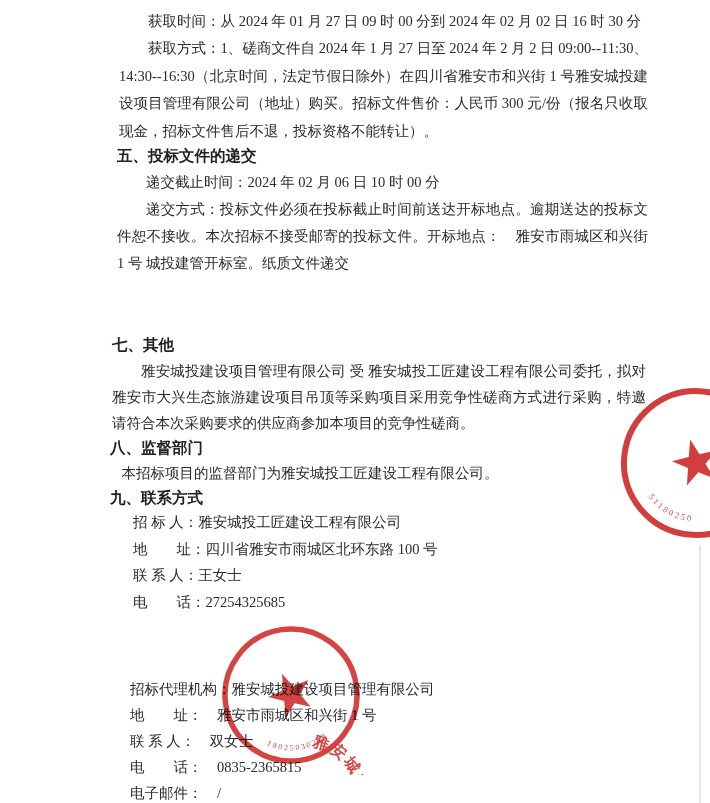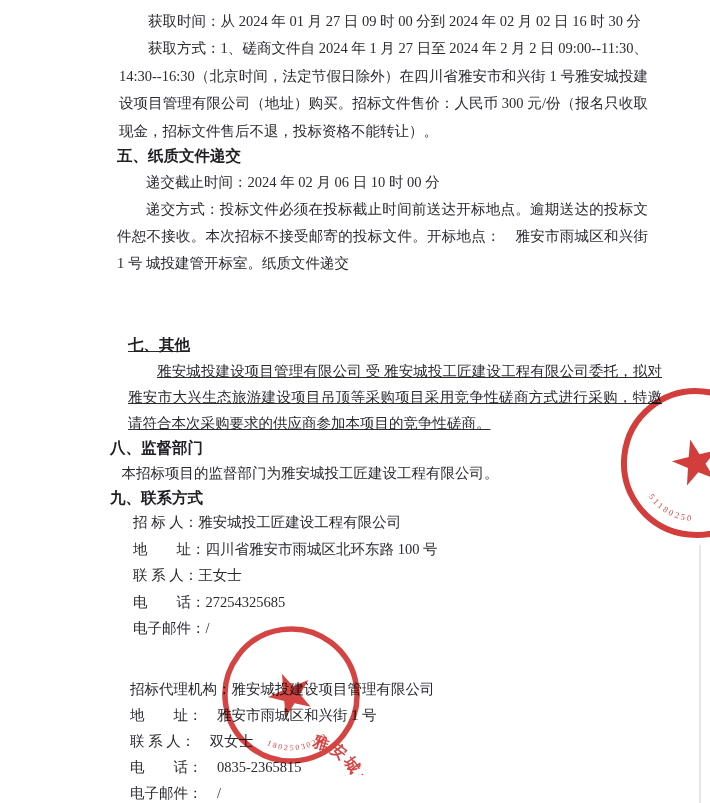--- a/index.html
+++ b/index.html
@@ -14,41 +14,41 @@
   }
   .blk{position:absolute;font-size:14.5px;}
   .blk p{margin:0;text-align:justify;}
   .blk h2{margin:0;font-size:15.5px;font-weight:bold;color:#1f1f24;text-align:left;}
   .ind{text-indent:2em;}
   .ind-sm{text-indent:0.8em;}
   .contact p{text-align:left;}
   .b1{top:8px;left:119px;width:529px;line-height:27.4px;}
   .b2{top:142px;left:117px;width:531px;line-height:27px;}
   .b3{top:262px;left:115px;width:532px;line-height:25.5px;}
-  .b4{top:332px;left:128px;width:534px;line-height:26px;text-decoration:underline;}
+  .b4{top:332px;left:112px;width:534px;line-height:26px;}
   .b5{top:436px;left:110px;width:536px;line-height:24.8px;}
   .b6{top:509px;left:133px;width:480px;line-height:26.6px;}
   .b7{top:676px;left:130px;width:480px;line-height:26px;}
   .stamp{position:absolute;mix-blend-mode:multiply;pointer-events:none;}
   .stamp-right{left:606px;top:373px;opacity:0.93;}
   .stamp-bottom{left:211px;top:615px;opacity:0.9;}
   .scan-line{position:absolute;left:699px;top:545px;width:2px;height:258px;background:#d8d8d6;opacity:0.65;}
 </style>
 </head>
 <body>
 
 <div class="page">
 
   <div class="blk b1">
     <p class="ind">获取时间：从 2024 年 01 月 27 日 09 时 00 分到 2024 年 02 月 02 日 16 时 30 分</p>
     <p class="ind">获取方式：1、磋商文件自 2024 年 1 月 27 日至 2024 年 2 月 2 日 09:00--11:30、14:30--16:30（北京时间，法定节假日除外）在四川省雅安市和兴街 1 号雅安城投建设项目管理有限公司（地址）购买。招标文件售价：人民币 300 元/份（报名只收取现金，招标文件售后不退，投标资格不能转让）。</p>
   </div>
 
   <div class="blk b2">
-    <h2>五、纸质文件递交</h2>
+    <h2>五、投标文件的递交</h2>
     <p class="ind">递交截止时间：2024 年 02 月 06 日 10 时 00 分</p>
     <p class="ind">递交方式：投标文件必须在投标截止时间前送达开标地点。逾期送达的投标文件恕不接收。本次招标不接受邮寄的投标文件。开标地点：　雅安市雨城区和兴街 1 号 城投建管开标室。纸质文件递交</p>
   </div>
 
   <div class="blk b3">
   </div>
 
   <div class="blk b4">
     <h2>七、其他</h2>
     <p class="ind">雅安城投建设项目管理有限公司 受 雅安城投工匠建设工程有限公司委托，拟对雅安市大兴生态旅游建设项目吊顶等采购项目采用竞争性磋商方式进行采购，特邀请符合本次采购要求的供应商参加本项目的竞争性磋商。</p>
@@ -58,21 +58,20 @@
     <h2>八、监督部门</h2>
     <p class="ind-sm">本招标项目的监督部门为雅安城投工匠建设工程有限公司。</p>
     <h2>九、联系方式</h2>
   </div>
 
   <div class="blk b6 contact">
     <p><span>招 标 人：</span><span>雅安城投工匠建设工程有限公司</span></p>
     <p><span>地　　址：</span><span>四川省雅安市雨城区北环东路 100 号</span></p>
     <p><span>联 系 人：</span><span>王女士</span></p>
     <p><span>电　　话：</span><span>27254325685</span></p>
-    <p><span>电子邮件：</span><span>/</span></p>
   </div>
 
   <div class="blk b7 contact">
     <p><span>招标代理机构：</span><span>雅安城投建设项目管理有限公司</span></p>
     <p><span>地　　址：</span><span>　雅安市雨城区和兴街 1 号</span></p>
     <p><span>联 系 人：</span><span>　双女士</span></p>
     <p><span>电　　话：</span><span>　0835-2365815</span></p>
     <p><span>电子邮件：</span><span>　/</span></p>
   </div>
 

